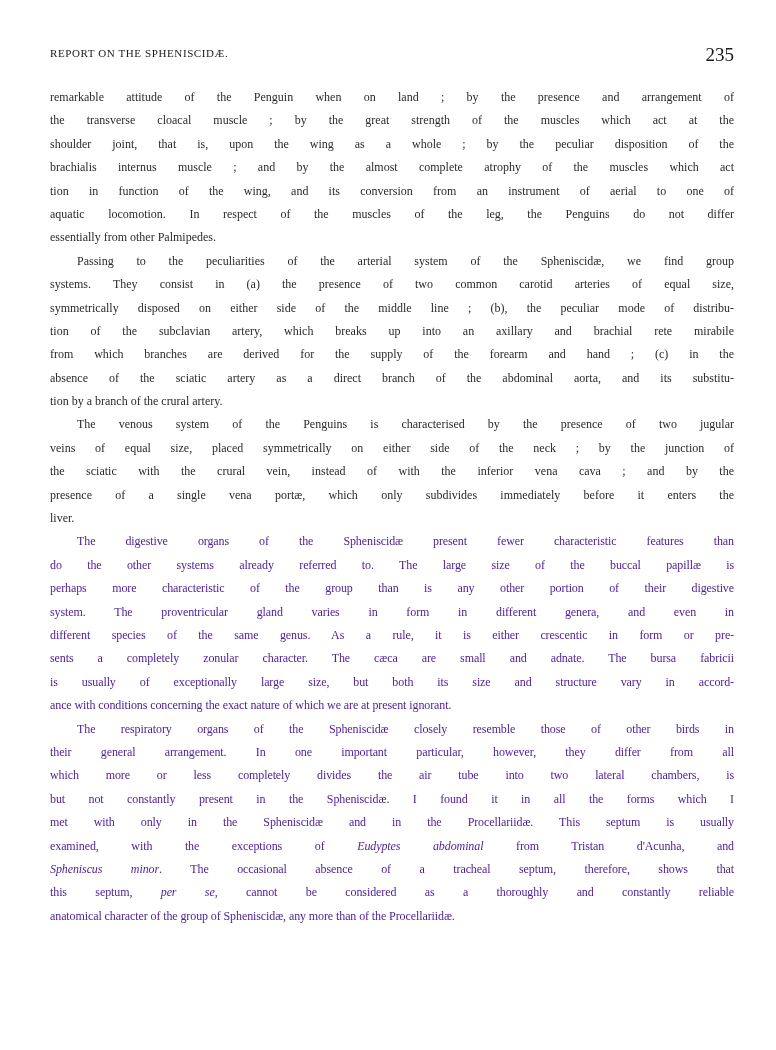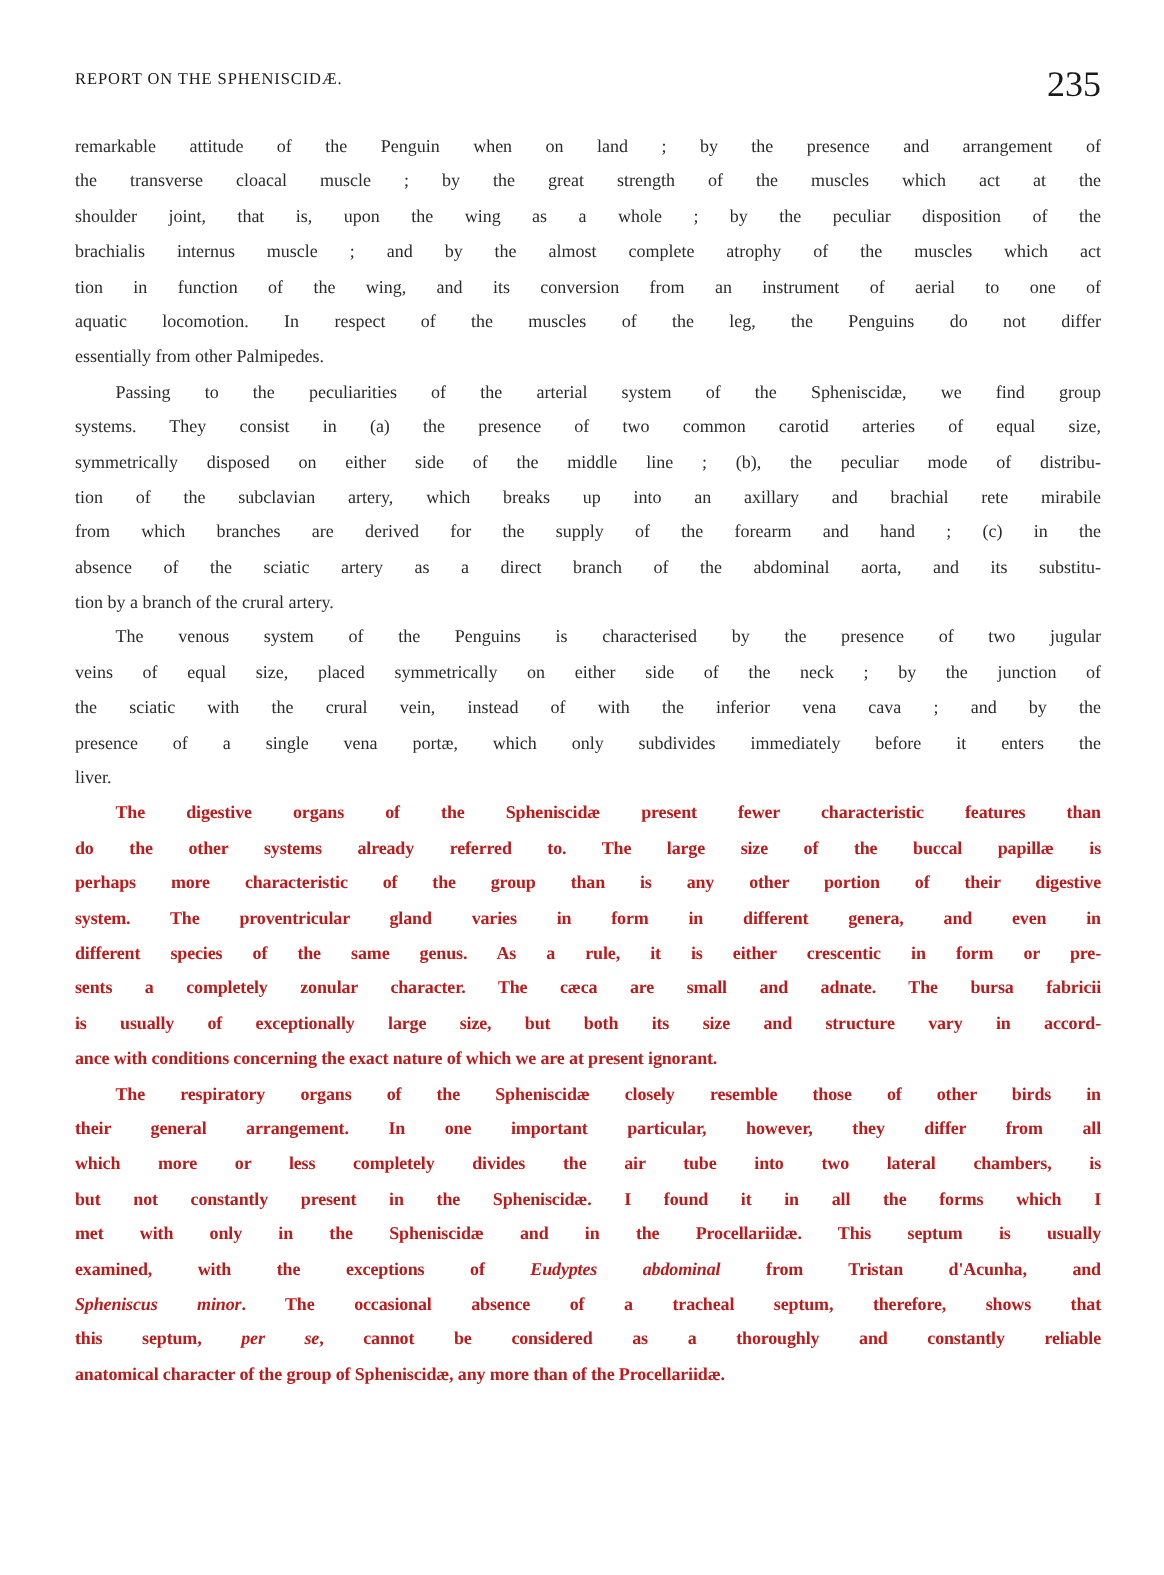--- a/index.html
+++ b/index.html
@@ -10,32 +10,32 @@
       font-family: "Liberation Serif", "DejaVu Serif", serif;
     }
     .header {
       position: absolute; top: 44px; left: 50px; width: 684px; height: 24px;
     }
     .running-title {
       position: absolute; left: 0; right: 0; text-align: left;
       font-size: 11px; letter-spacing: 0.6px; top: 3px;
     }
     .page-number {
-      position: absolute; right: 0; top: 0; font-size: 24px; margin-left: 28px;
+      position: absolute; right: 0; top: 0; font-size: 19px; margin-left: 28px;
     }
     .body { position: absolute; left: 50px; top: 86px; width: 684px; }
     .line {
       display: block; height: 23.4px; line-height: 23.4px;
       font-size: 12px; white-space: nowrap;
       text-align: justify; text-align-last: justify;
     }
     .line.last { text-align-last: left; }
     .line.indent { padding-left: 27px; }
     .light { color: #2a2a2a; }
-    .dark { color: #b91c1c; font-weight: 700; letter-spacing: -0.1px; }
+    .dark { color: #4c1d95; font-weight: 400; letter-spacing: -0.1px; }
     i { font-style: italic; }
   </style>
 </head>
 <body>
 
 <div class="page">
   <div class="header">
     <span class="running-title">REPORT ON THE SPHENISCIDÆ.</span>
     <span class="page-number">235</span>
   </div>

